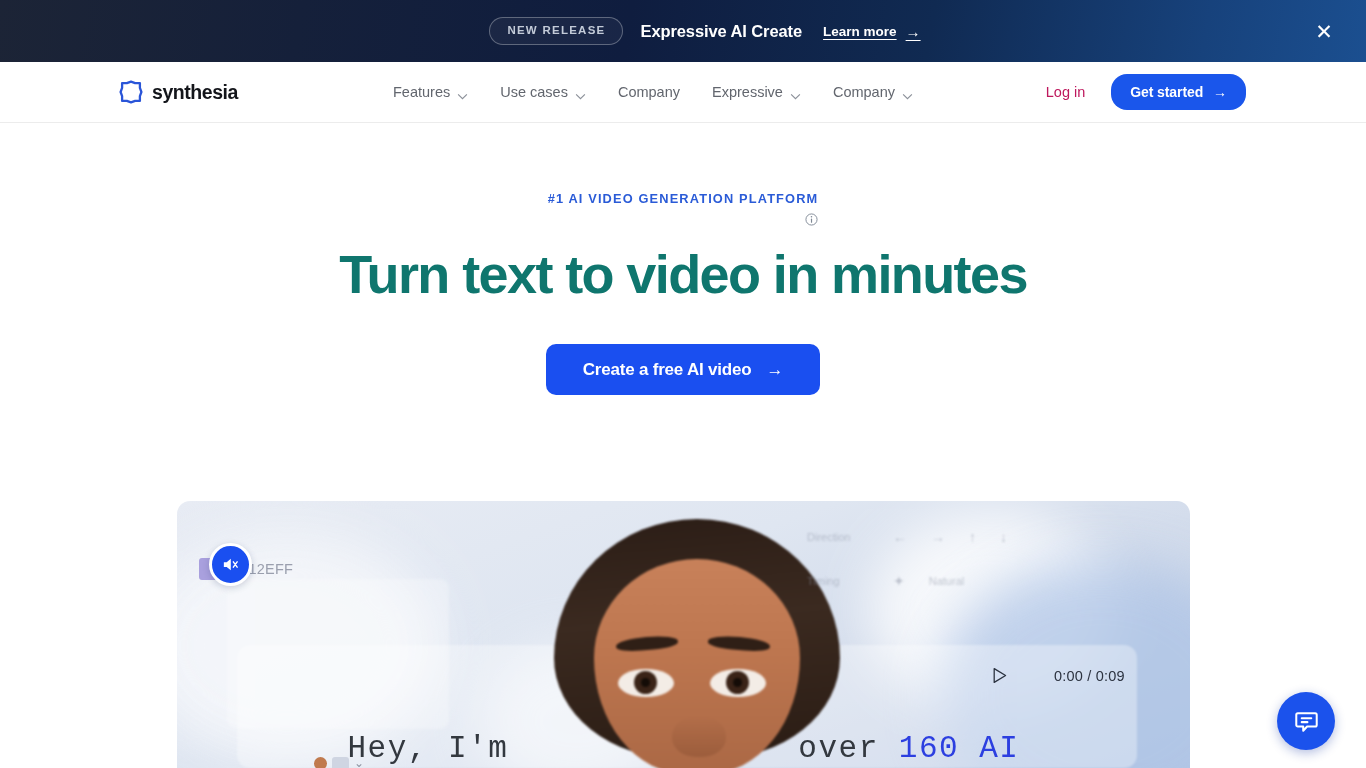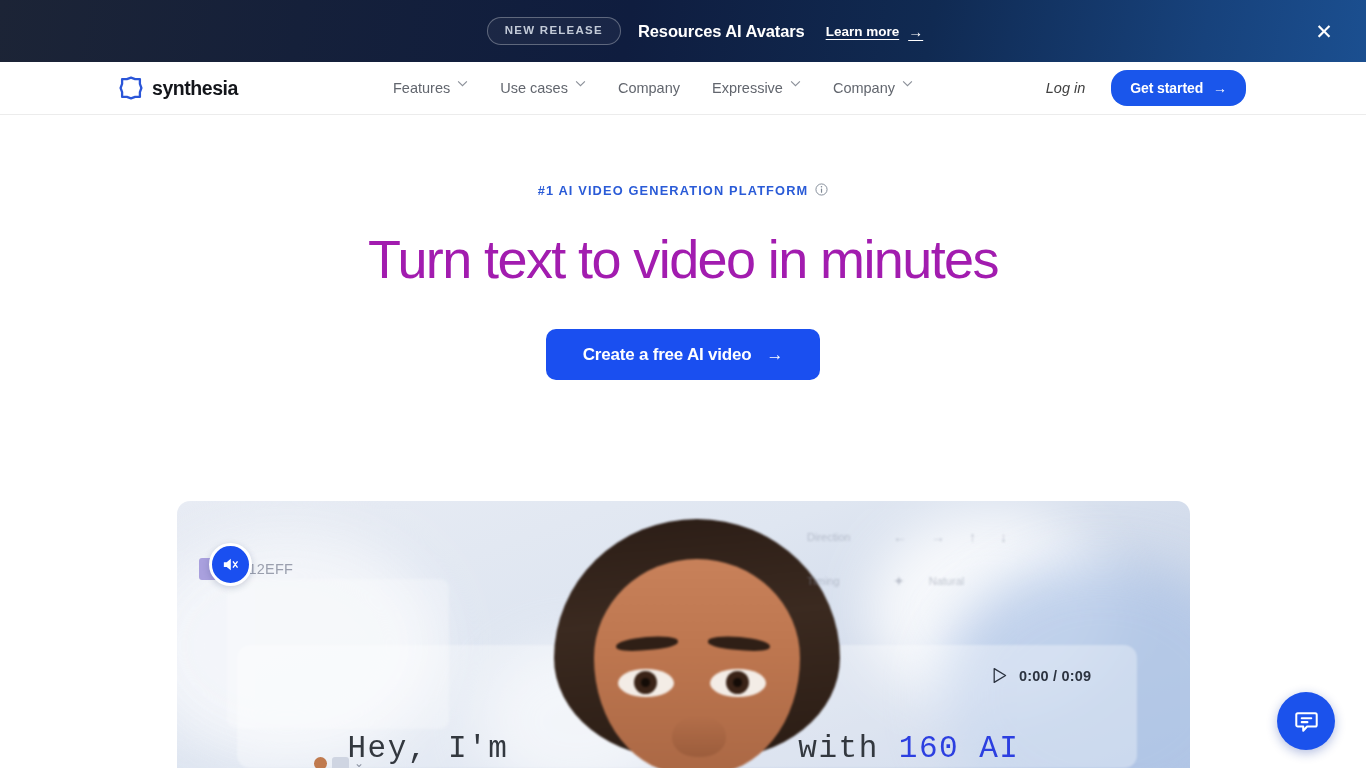--- a/index.html
+++ b/index.html
@@ -37,56 +37,56 @@
   .banner-link .arr { font-size:15px; text-decoration:none; display:inline-block; }
   .banner-close {
     position:absolute; right:0; top:0; width:84px; height:62px;
     display:flex; align-items:center; justify-content:center;
     color:#fff; font-size:21px; font-weight:300; line-height:1;
     background:none; border:none; cursor:pointer;
   }
 
   
   .nav {
-    position:relative; width:1366px; height:53px;
+    position:relative; width:1366px; height:61px;
     background:#fff; border-bottom:1px solid #ececec;
     display:flex; align-items:center;
   }
   .logo { position:absolute; left:119px; display:flex; align-items:center; gap:9px; cursor:pointer; }
   .logo-mark { width:24px; height:24px; display:block; }
   .logo-text { font-size:19.5px; font-weight:600; color:#13151a; letter-spacing:-.45px; }
 
   .nav-links { position:absolute; left:393px; display:flex; align-items:center; gap:32px; }
   .nav-item {
-    display:flex; align-items:flex-start; gap:7px;
+    display:flex; align-items:flex-end; gap:7px;
     font-size:14.5px; color:#62666e; cursor:pointer; white-space:nowrap;
   }
   .chev { width:11px; height:7px; display:block; }
 
   .nav-right { position:absolute; right:120px; display:flex; align-items:center; gap:26px; }
-  .login { font-size:14.5px; color:#404040; cursor:pointer;font-style:italic; }
+  .login { font-size:14.5px; color:#be185d; cursor:pointer; }
   .btn-primary {
     background:#1a56eb; color:#fff; border:none; border-radius:16px;
     height:36px; padding:0 19px;
     font-size:14px; font-weight:700; letter-spacing:-.1px;
     display:flex; align-items:center; gap:10px; cursor:pointer;
     font-family:"Liberation Sans", sans-serif;
   }
   .btn-primary .arr { font-size:14px; }
 
   
   .hero { width:1366px; text-align:center; padding-top:66px; }
   .eyebrow {
-    display:inline-flex; align-items:flex-start; gap:7px;
-    color:#2a5bd7; font-size:12.8px; font-weight:700; letter-spacing:1.15px;
+    display:inline-flex; align-items:flex-end; gap:7px;
+    color:#2a5bd7; font-size:12.8px; font-weight:700; letter-spacing:1.15px;flex-direction:column;
   }
   .info-ico { width:13px; height:13px; display:block; }
   h1 {
-    margin-top:31px;
-    font-size:54px; font-weight:400; color:#a21caf;
+    margin-top:19px;
+    font-size:54px; font-weight:700; color:#0f766e;
     letter-spacing:-1.6px; line-height:1.08;
   }
   .sub {
     margin-top:26px; font-size:17.5px; color:#4e525b;
     line-height:1.52; letter-spacing:-.15px;
   }
   .cta-wrap { margin-top:41px; }
   .cta {
     background:#1a4ff0; color:#fff; border:none; border-radius:10px;
     height:51px; padding:0 37px;
@@ -176,21 +176,21 @@
   .ghost-ui { position:absolute; left:630px; top:28px; filter:blur(1.3px); opacity:.5; }
   .gu-row { display:flex; align-items:center; gap:24px; margin-bottom:28px; }
   .gu-lbl { font-size:11px; color:#8d94a5; width:62px; }
   .gu-ico { font-size:14px; color:#8d94a5; }
 
   .timebar {
     position:absolute; left:815px; top:166px;
     display:flex; align-items:center; gap:11px;
   }
   .play-tri { width:16px; height:17px; display:block; }
-  .time-txt { font-size:14.5px; font-weight:700; color:#2c3340; letter-spacing:.2px; }
+  .time-txt { font-size:14.5px; font-weight:400; color:#2c3340; letter-spacing:.2px;margin-left:35px; }
 
   .caption {
     position:absolute; left:0; right:0; top:232px;
     text-align:center;
     font-family:"Liberation Mono", monospace;
     font-size:31px; letter-spacing:1.5px; line-height:1;
     color:#33383f; white-space:nowrap;
   }
   .cap-blue { color:#2c3fe0; }
   .cap-gap { display:inline-block; width:290px; }
@@ -209,21 +209,21 @@
     box-shadow:0 3px 11px rgba(20,50,160,.32);
   }
   .chat-ico { width:27px; height:27px; display:block; }
 </style>
 </head>
 <body>
 
 <div class="banner">
   <div class="banner-inner">
     <span class="pill">NEW RELEASE</span>
-    <span class="banner-title">Resources AI Avatars</span>
+    <span class="banner-title">Expressive AI Create</span>
     <a class="banner-link" href="#">
       <span>Learn more</span>
       <span class="arr">→</span>
     </a>
   </div>
   <button class="banner-close">
     <span>✕</span>
   </button>
 </div>
 
@@ -351,21 +351,21 @@
   </div>
 
   <div class="timebar">
     <svg class="play-tri" viewBox="0 0 16 17">
       <path d="M2.2 1.6 L13.6 8.5 L2.2 15.4 Z" fill="none" stroke="#2c3340" stroke-width="1.3" stroke-linejoin="round"></path>
     </svg>
     <span class="time-txt">0:00 / 0:09</span>
   </div>
 
   <div class="caption">
-    <span>Hey, I'm</span><span class="cap-gap"></span><span>with</span>
+    <span>Hey, I'm</span><span class="cap-gap"></span><span>over</span>
     <span class="cap-blue">160 AI</span>
   </div>
 
   <div class="cap-chips">
     <div class="chip-av"></div>
     <div class="chip-sq"></div>
     <span class="chip-cv">⌄</span>
   </div>
 </div>
 

